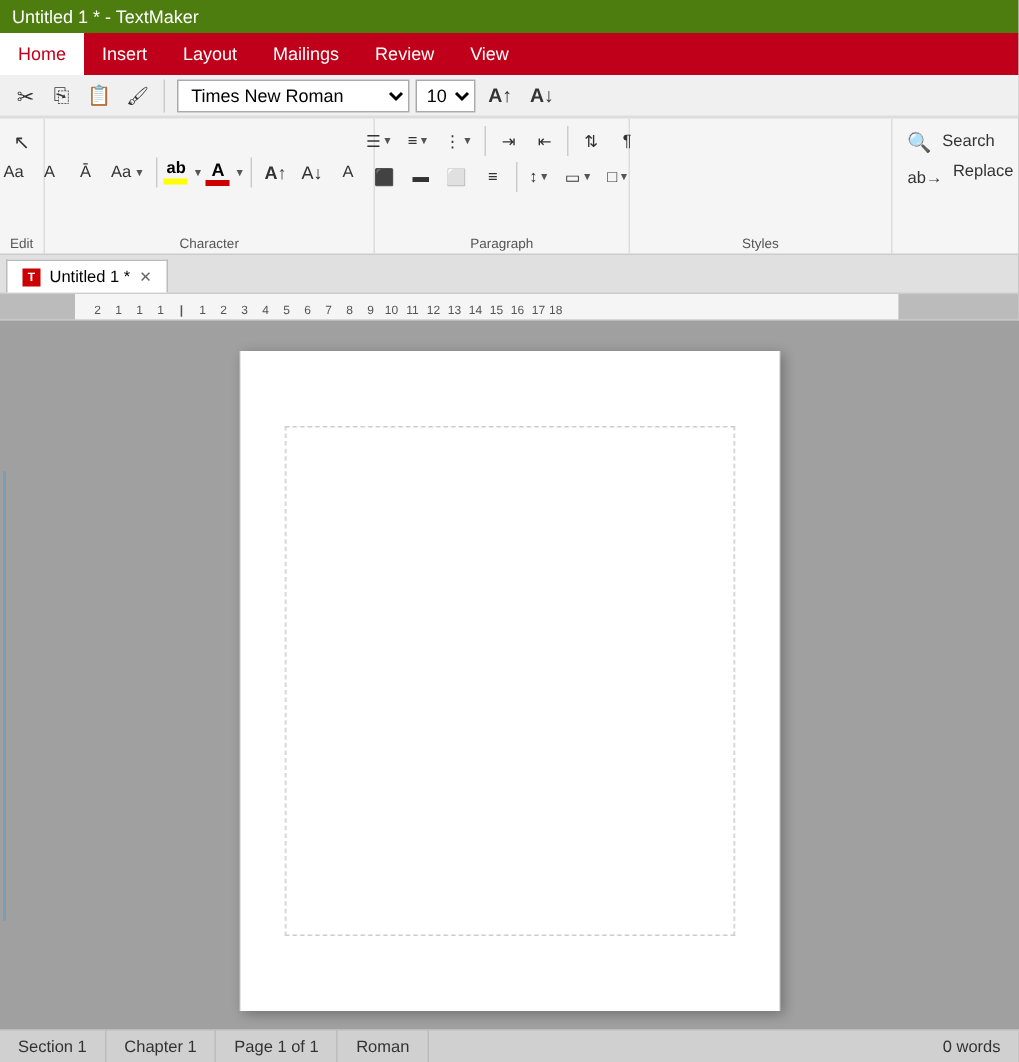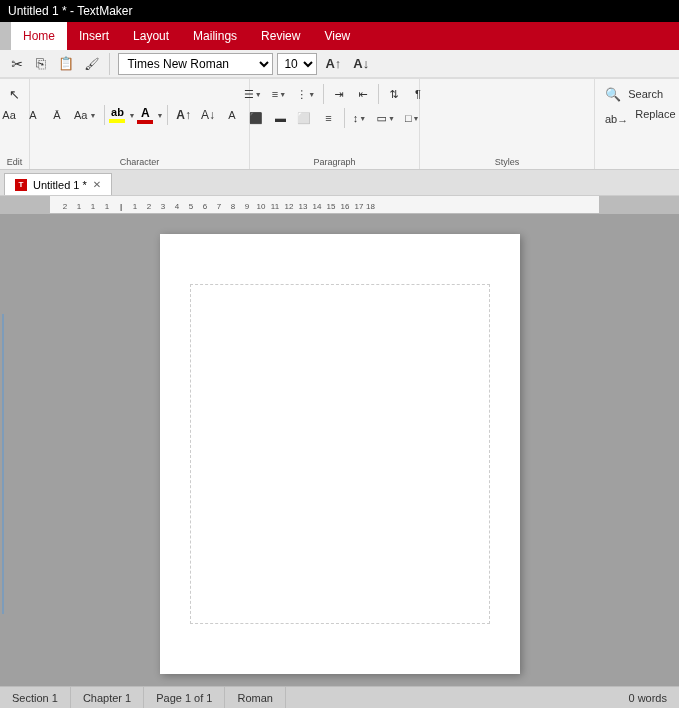--- a/index.html
+++ b/index.html
@@ -1,36 +1,35 @@
 <!DOCTYPE html>
 <html><head>
   <meta charset="utf-8">
   <style>
     * { box-sizing: border-box; margin: 0; padding: 0; }
     body { font-family: 'Segoe UI', Arial, sans-serif; font-size: 11px; background: #c0c0c0; overflow: hidden; width: 679px; height: 708px; }
 
     
     #titlebar {
-      background: #000000;
+      background: #4d7c0f;
       color: white;
       height: 22px;
       display: flex;
       align-items: center;
       padding: 0 8px;
       font-size: 12px;
       font-weight: normal;
     }
 
     
     #menubar {
       background: #c0001a;
       height: 28px;
       display: flex;
       align-items: stretch;
-      margin-left: 11px;
     }
     .menu-item {
       color: white;
       padding: 0 12px;
       display: flex;
       align-items: center;
       font-size: 12px;
       cursor: pointer;
     }
     .menu-item.active {

